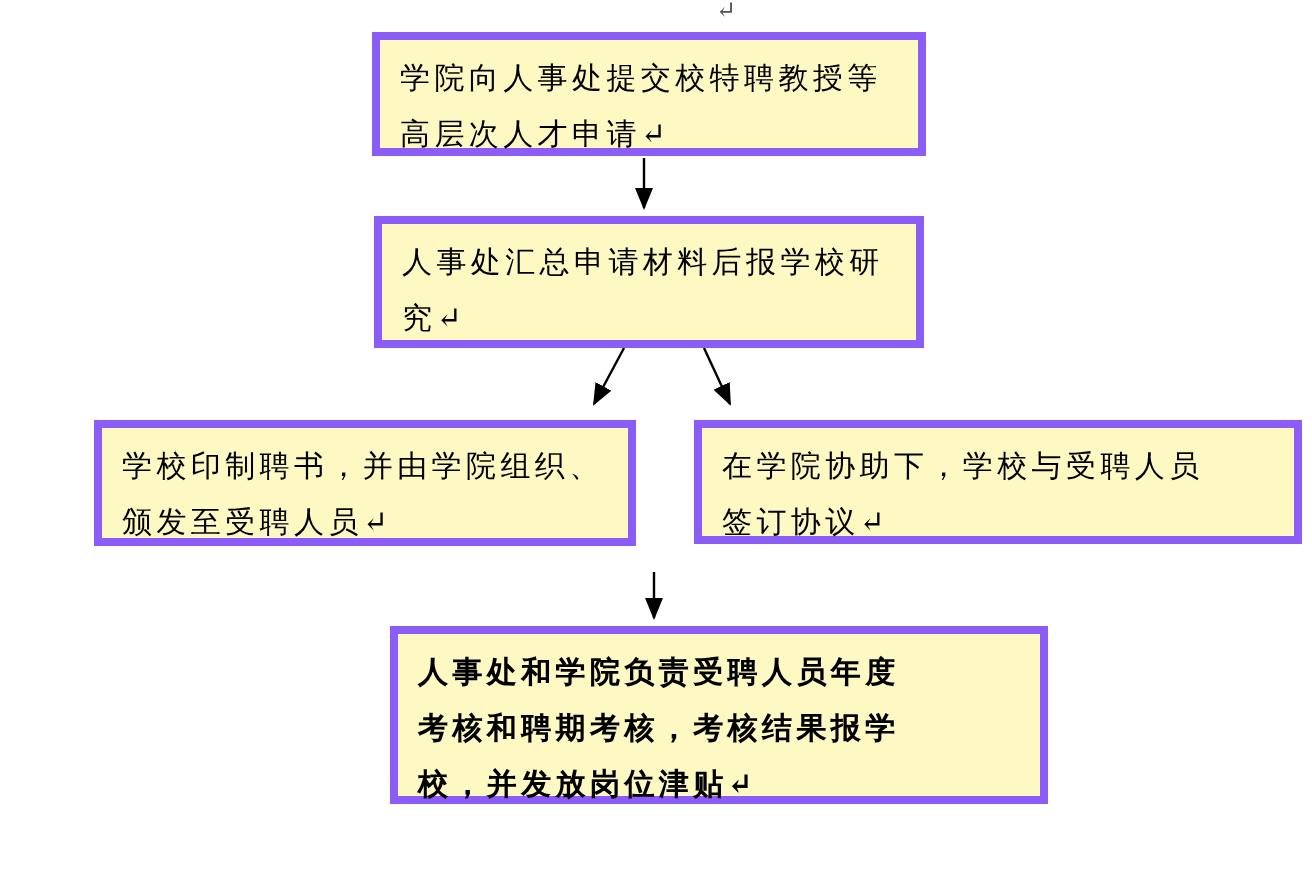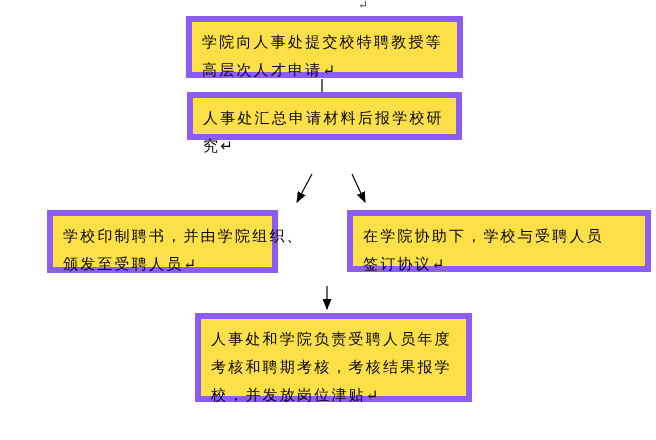--- a/index.html
+++ b/index.html
@@ -19,38 +19,38 @@
     position: absolute;
     left: 0;
     top: 0;
     width: 656px;
     height: 440px;
     pointer-events: none;
   }
   .node {
     position: absolute;
     box-sizing: border-box;
-    border: 6px solid #8b5cf6;
-    background: #fde047;
+    border: 4px solid #8b5cf6;
+    background: #fef9c3;
     color: #000000;
   }
   .node-text {
     display: block;
     white-space: pre;
     font-size: 15px;
     line-height: 28px;
     letter-spacing: 2.2px;
     padding: 6px 9px 0 10px;
     color: #000000;
   }
   .node-apply        { left: 186px; top: 16px;  width: 277px; height: 62px; }
-  .node-summarize    { left: 187px; top: 92px; width: 275px; height: 48px; font-family: Liberation Serif, serif; }
-  .node-issue        { left: 47px;  top: 210px; width: 231px; height: 63px; }
+  .node-summarize    { left: 187px; top: 108px; width: 275px; height: 66px; }
+  .node-issue        { left: 47px;  top: 210px; width: 271px; height: 63px; }
   .node-sign         { left: 347px; top: 210px; width: 304px; height: 62px; }
-  .node-assess       { left: 195px; top: 313px; width: 277px; height: 89px; }
+  .node-assess       { left: 195px; top: 313px; width: 329px; height: 89px; font-weight: bold; }
   .stray-mark {
     position: absolute;
     left: 358px;
     top: -2px;
     font-size: 12px;
     line-height: 14px;
     color: #555555;
     letter-spacing: 0;
   }
 </style>

